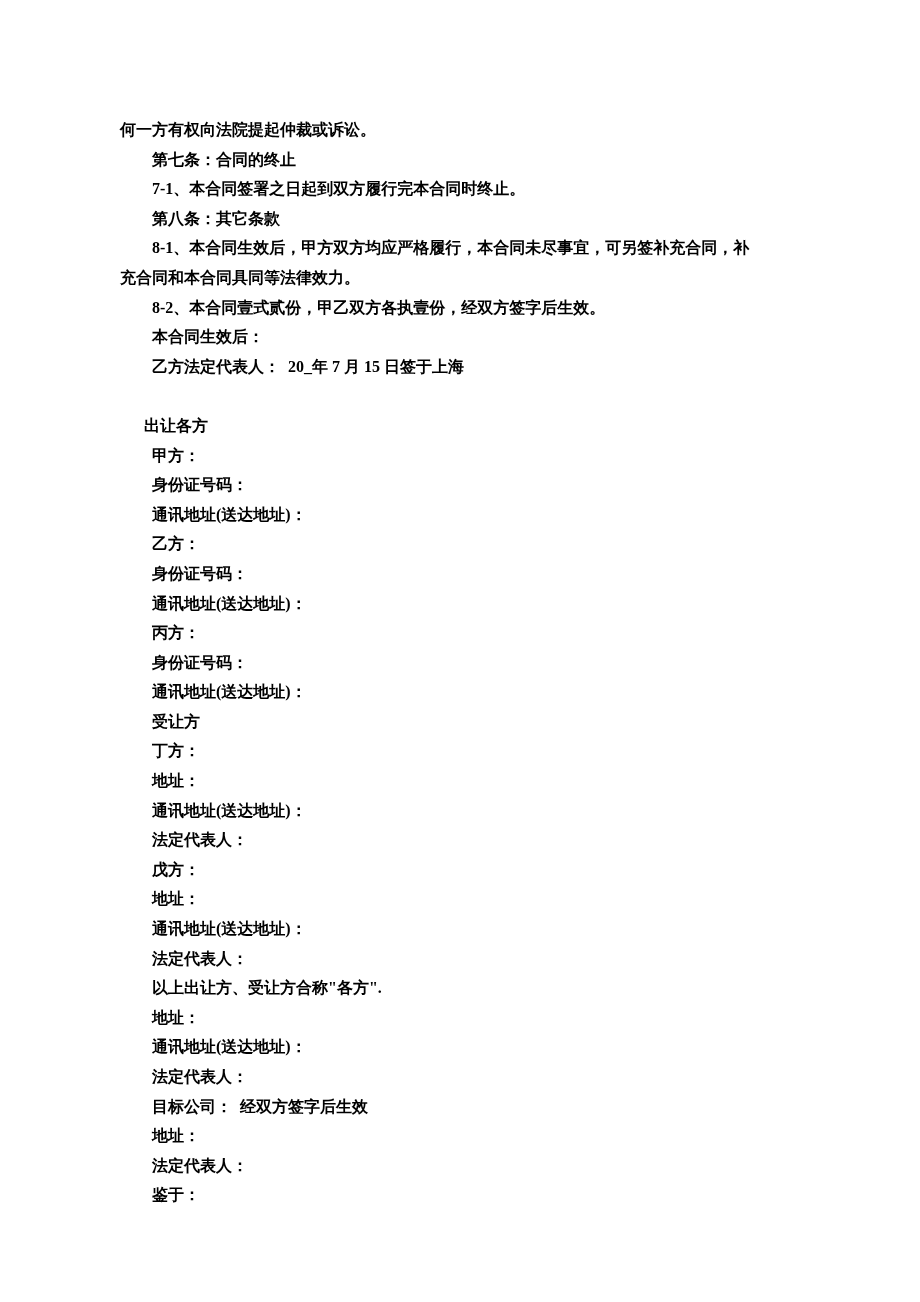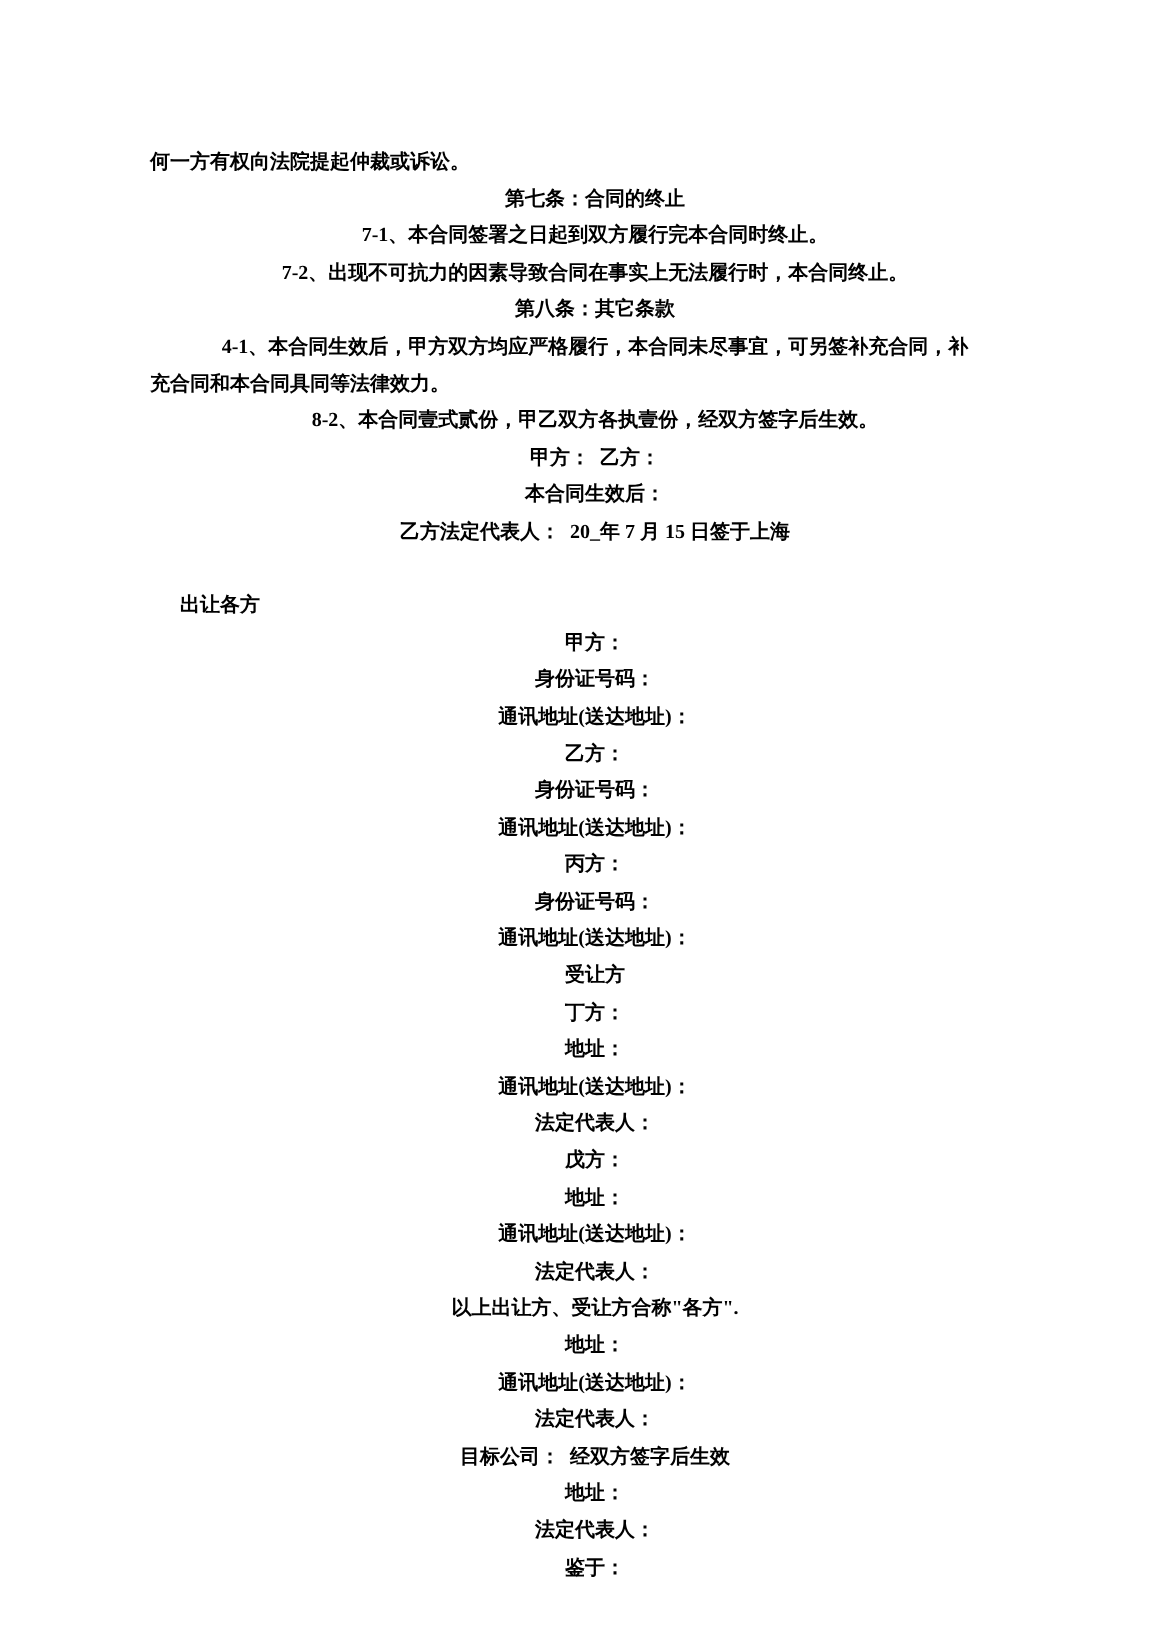--- a/index.html
+++ b/index.html
@@ -19,40 +19,37 @@
   }
   .line {
     white-space: pre-wrap;
     font-weight: bold;
   }
   .no-indent {
     text-indent: 0;
   }
   .indent-1 {
     text-indent: 2em;
-    text-align: center;
   }
   .indent-half {
     text-indent: 1.5em;
   }
 </style>
 </head>
 <body>
 
 <div class="page">
   <div id="body-container">
       <div class="line no-indent">何一方有权向法院提起仲裁或诉讼。</div>
       <div class="line indent-1">第七条：合同的终止</div>
       <div class="line indent-1">7-1、本合同签署之日起到双方履行完本合同时终止。</div>
-      <div class="line indent-1">7-2、出现不可抗力的因素导致合同在事实上无法履行时，本合同终止。</div>
       <div class="line indent-1">第八条：其它条款</div>
-      <div class="line indent-1">4-1、本合同生效后，甲方双方均应严格履行，本合同未尽事宜，可另签补充合同，补</div>
+      <div class="line indent-1">8-1、本合同生效后，甲方双方均应严格履行，本合同未尽事宜，可另签补充合同，补</div>
       <div class="line no-indent">充合同和本合同具同等法律效力。</div>
       <div class="line indent-1">8-2、本合同壹式贰份，甲乙双方各执壹份，经双方签字后生效。</div>
-      <div class="line indent-1">甲方：  乙方：</div>
       <div class="line indent-1">本合同生效后：</div>
       <div class="line indent-1">乙方法定代表人：  20_年 7 月 15 日签于上海</div>
       <div class="line no-indent">&nbsp;</div>
       <div class="line indent-half">出让各方</div>
       <div class="line indent-1">甲方：</div>
       <div class="line indent-1">身份证号码：</div>
       <div class="line indent-1">通讯地址(送达地址)：</div>
       <div class="line indent-1">乙方：</div>
       <div class="line indent-1">身份证号码：</div>
       <div class="line indent-1">通讯地址(送达地址)：</div>

